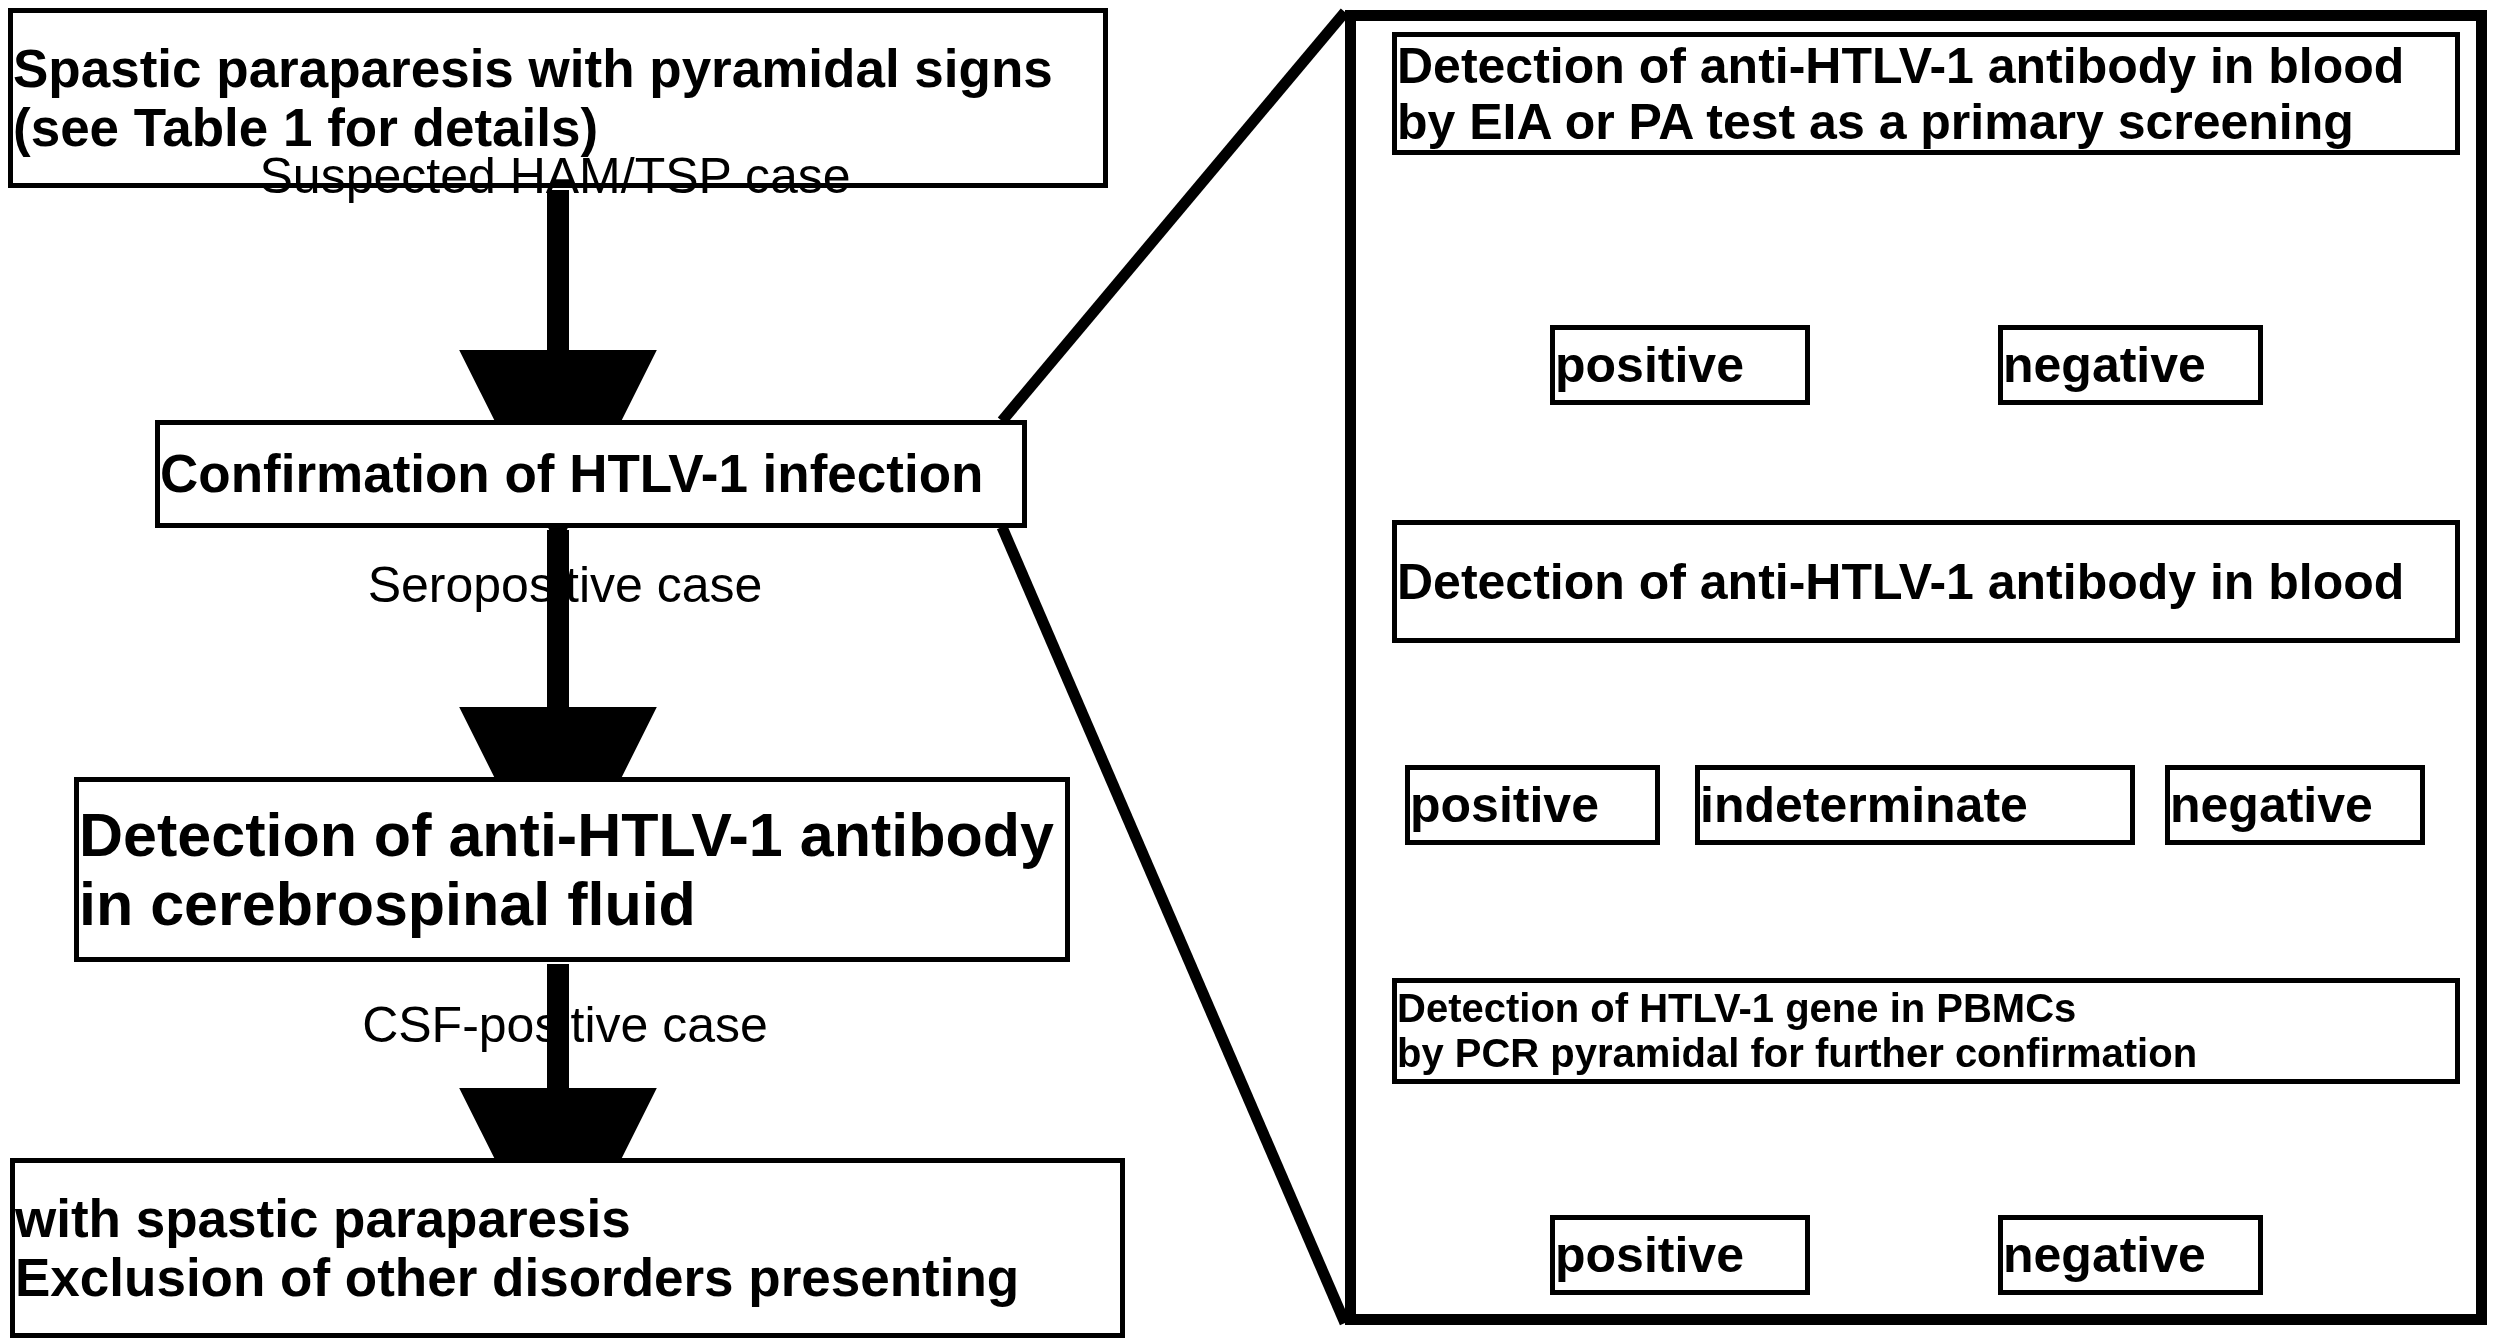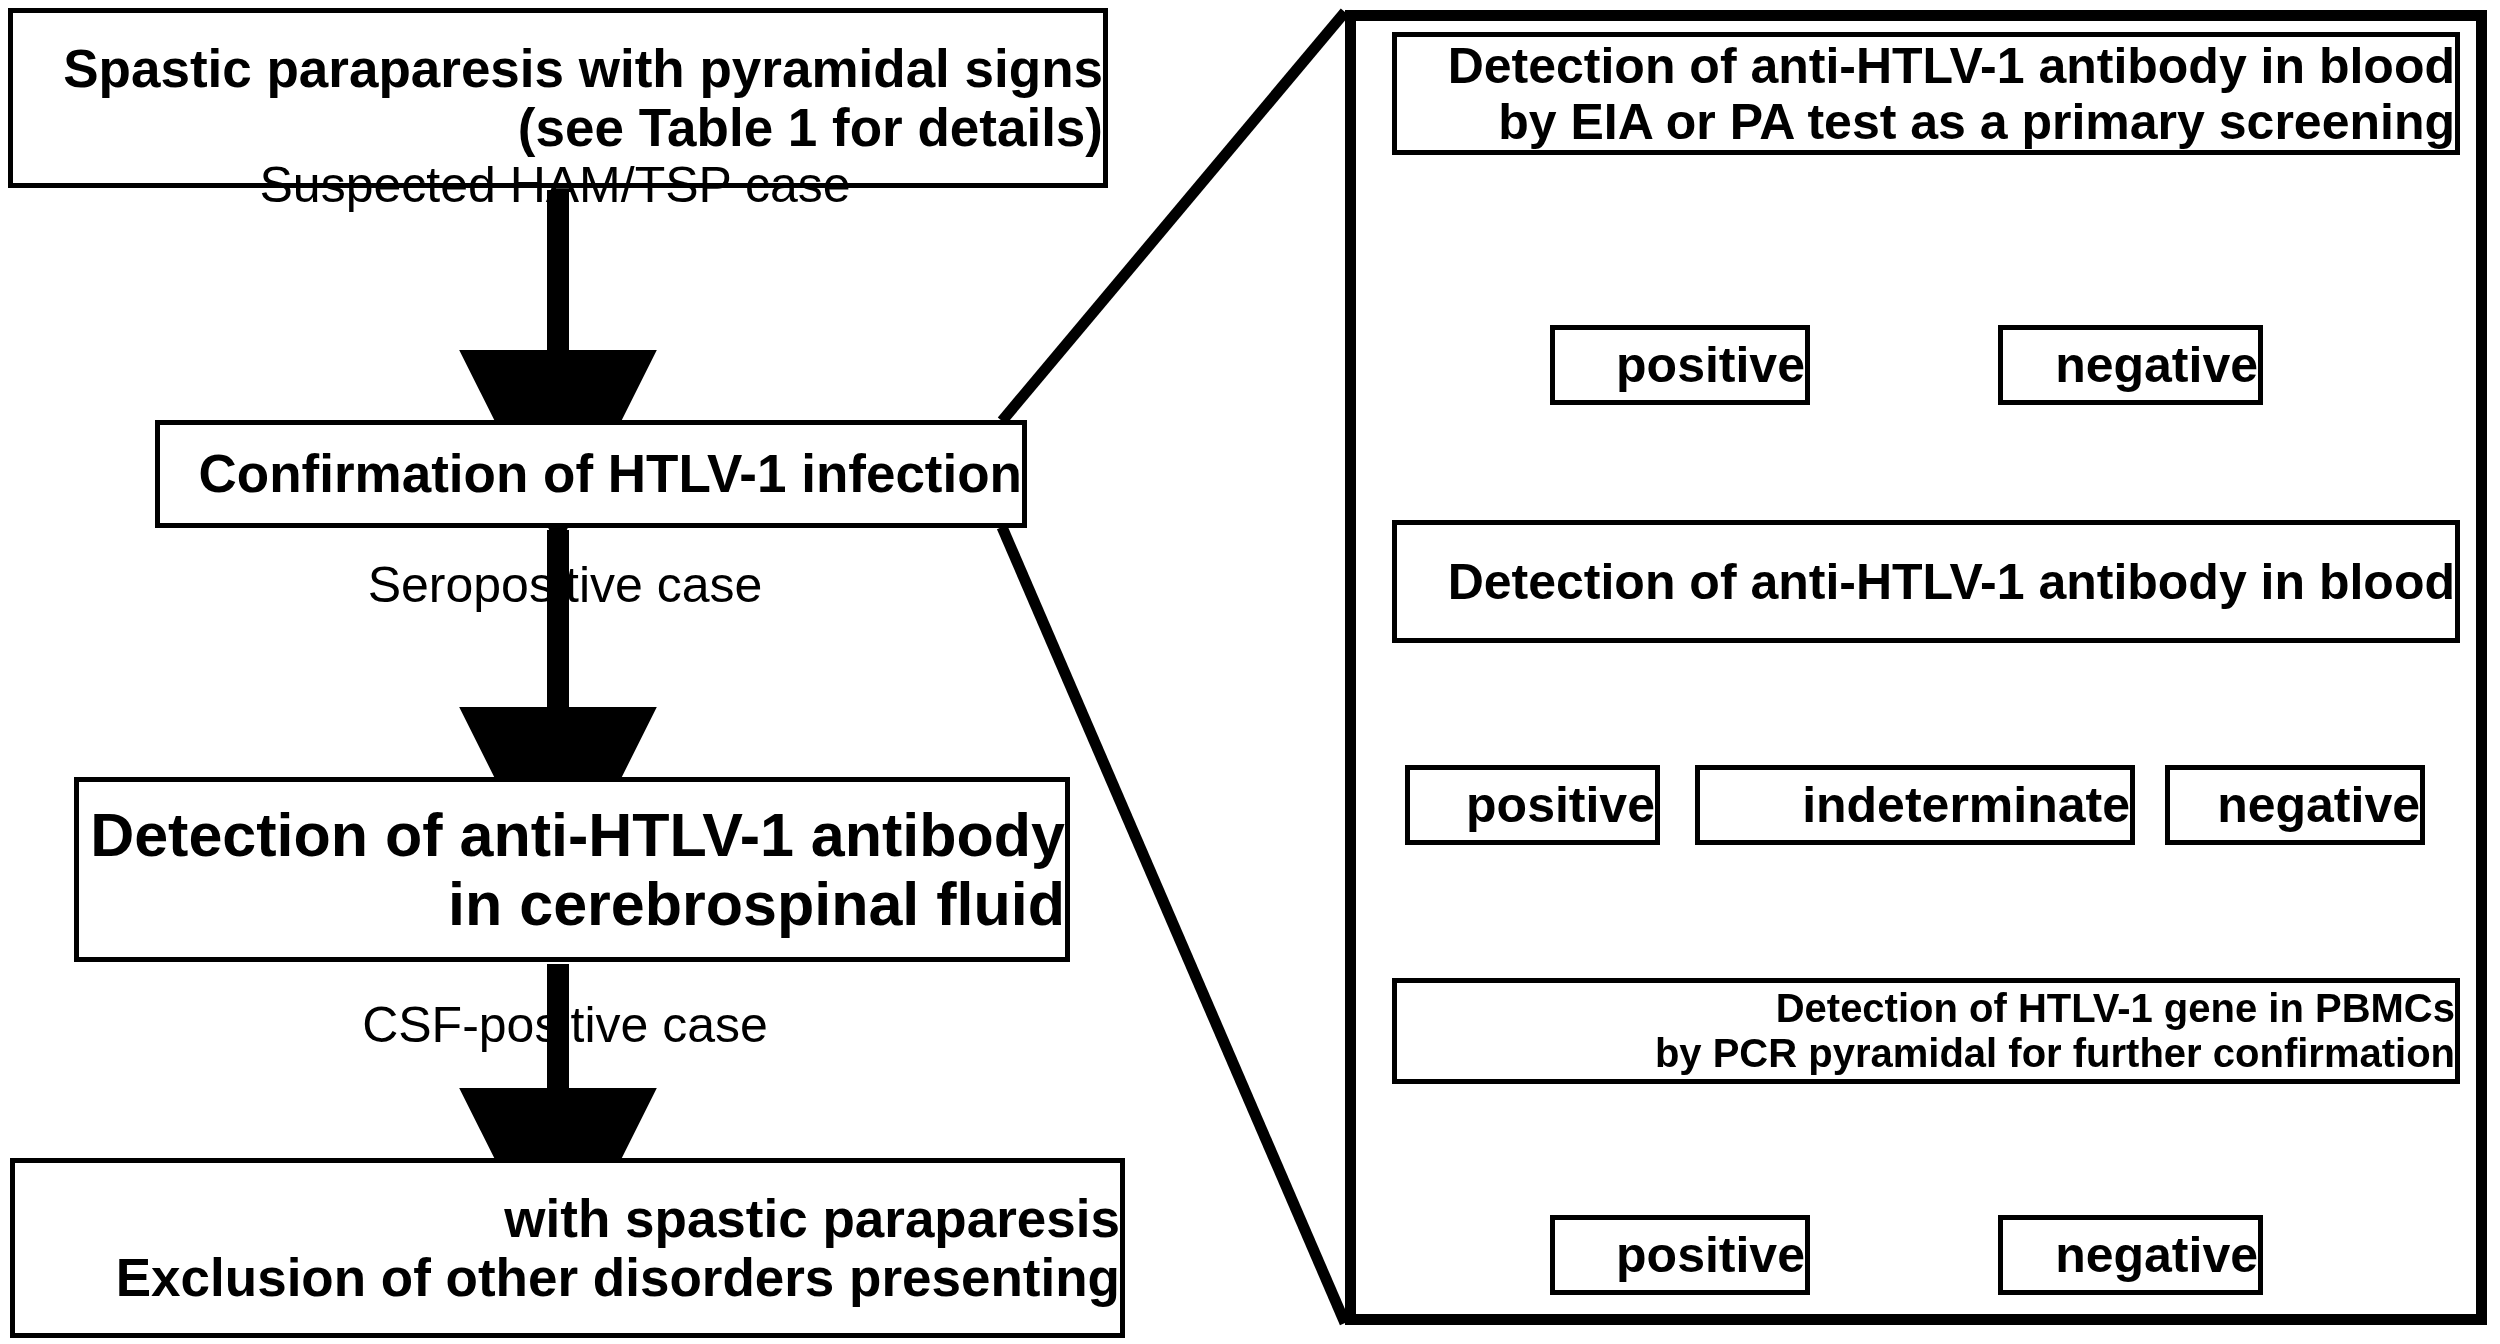--- a/index.html
+++ b/index.html
@@ -3,35 +3,35 @@
 <meta charset="utf-8">
 <style>
   html,body{margin:0;padding:0;background:#ffffff;}
   body{width:2500px;height:1344px;position:relative;overflow:hidden;
        font-family:"Liberation Sans","DejaVu Sans",sans-serif;color:#000;}
   #stage{position:absolute;inset:0;width:2500px;height:1344px;}
 
   .svg-layer{position:absolute;left:0;top:0;width:2500px;height:1344px;pointer-events:none;}
 
   .node{position:absolute;box-sizing:border-box;background:#fff;border:5px solid #000;
-        display:flex;flex-direction:column;align-items:flex-end;justify-content:center;
+        display:flex;flex-direction:column;align-items:flex-start;justify-content:center;
         text-align:center;line-height:1.12;}
   .node .ln{display:block;white-space:nowrap;}
   .b{font-weight:bold;}
   .r{font-weight:bold;}
 
   
   #box-spastic      {left:8px;   top:8px;    width:1100px; height:180px; font-size:53px;}
   #box-confirmation {left:128px; top:420px;  width:872px;  height:108px; font-size:53px;margin-left:27px;}
   #box-csf          {left:74px;  top:777px;  width:996px;  height:185px; font-size:61px;}
   #box-exclusion    {left:10px;  top:1158px; width:1115px; height:180px; font-size:53px;}
 
   .edge-label{position:absolute;font-size:50px;font-weight:normal;white-space:nowrap;
               text-align:center;line-height:1;}
-  #lbl-suspected    {left:0;    top:160px;  width:1110px;}
+  #lbl-suspected    {left:0;    top:151px;  width:1110px;}
   #lbl-seropositive {left:0;    top:560px;  width:1130px;}
   #lbl-csfpos       {left:0;    top:1000px; width:1130px;}
 
   
   #right-panel{position:absolute;left:1345px;top:10px;width:1142px;height:1315px;
                box-sizing:border-box;border:11px solid #000;background:#fff;}
 
   #box-eia   {left:1392px; top:32px;   width:1068px; height:123px; font-size:50px;}
   #box-pos1  {left:1550px; top:325px;  width:260px;  height:80px;  font-size:50px;}
   #box-neg1  {left:1998px; top:325px;  width:265px;  height:80px;  font-size:50px;}

